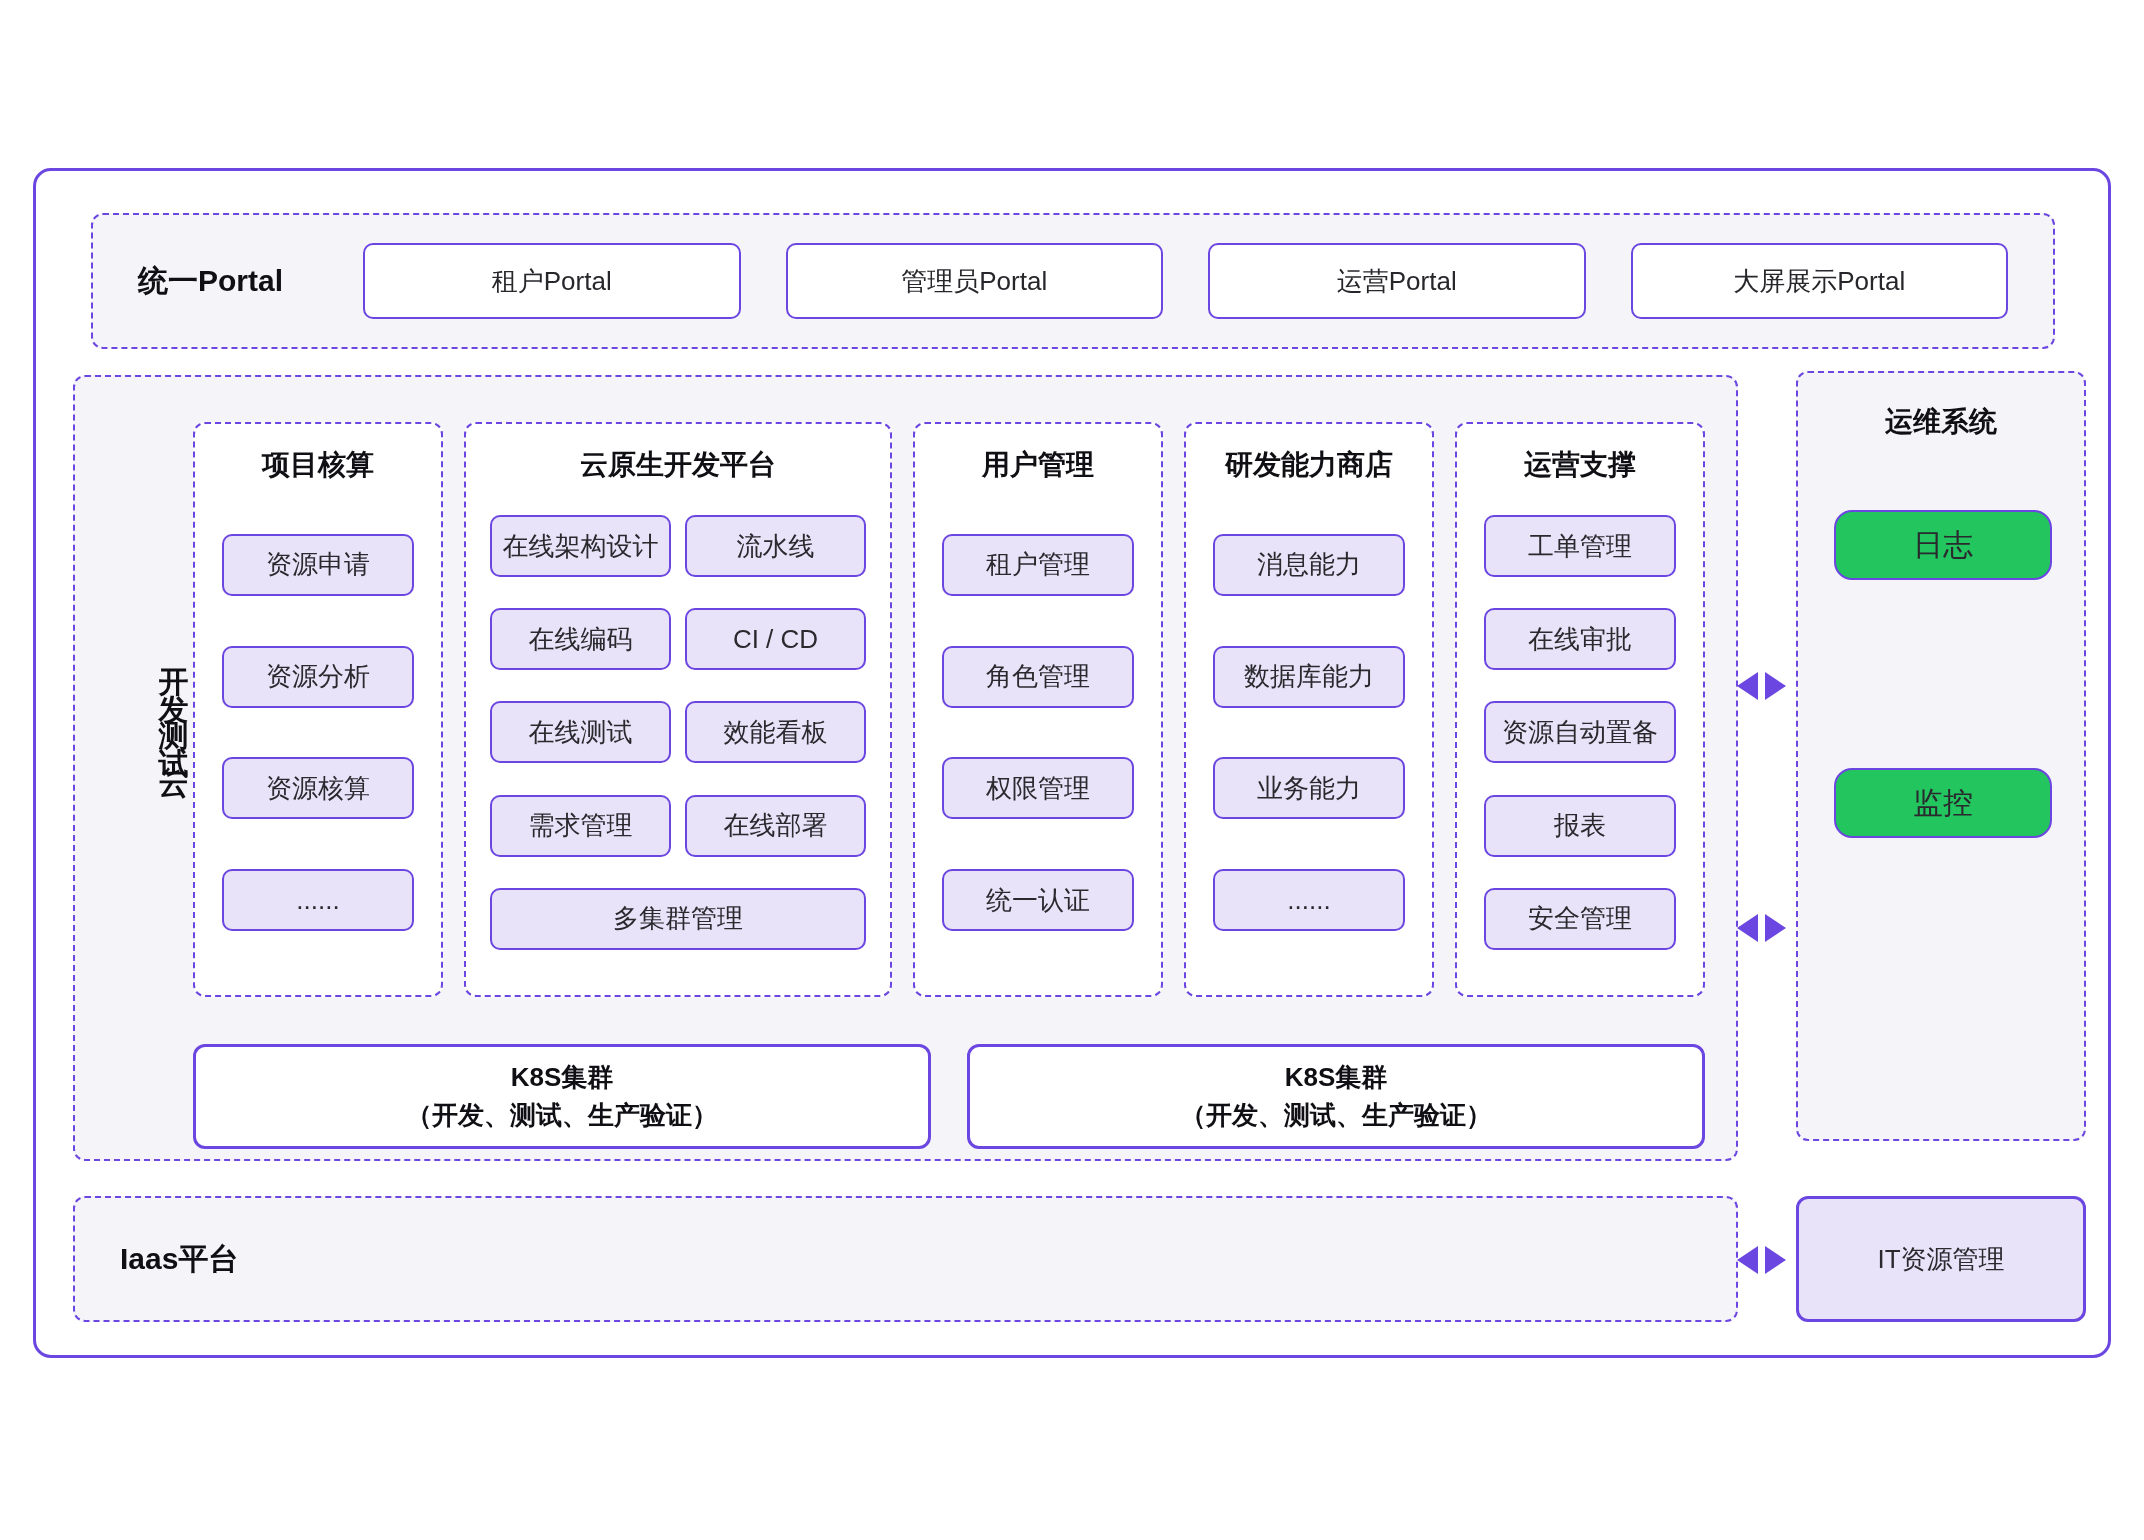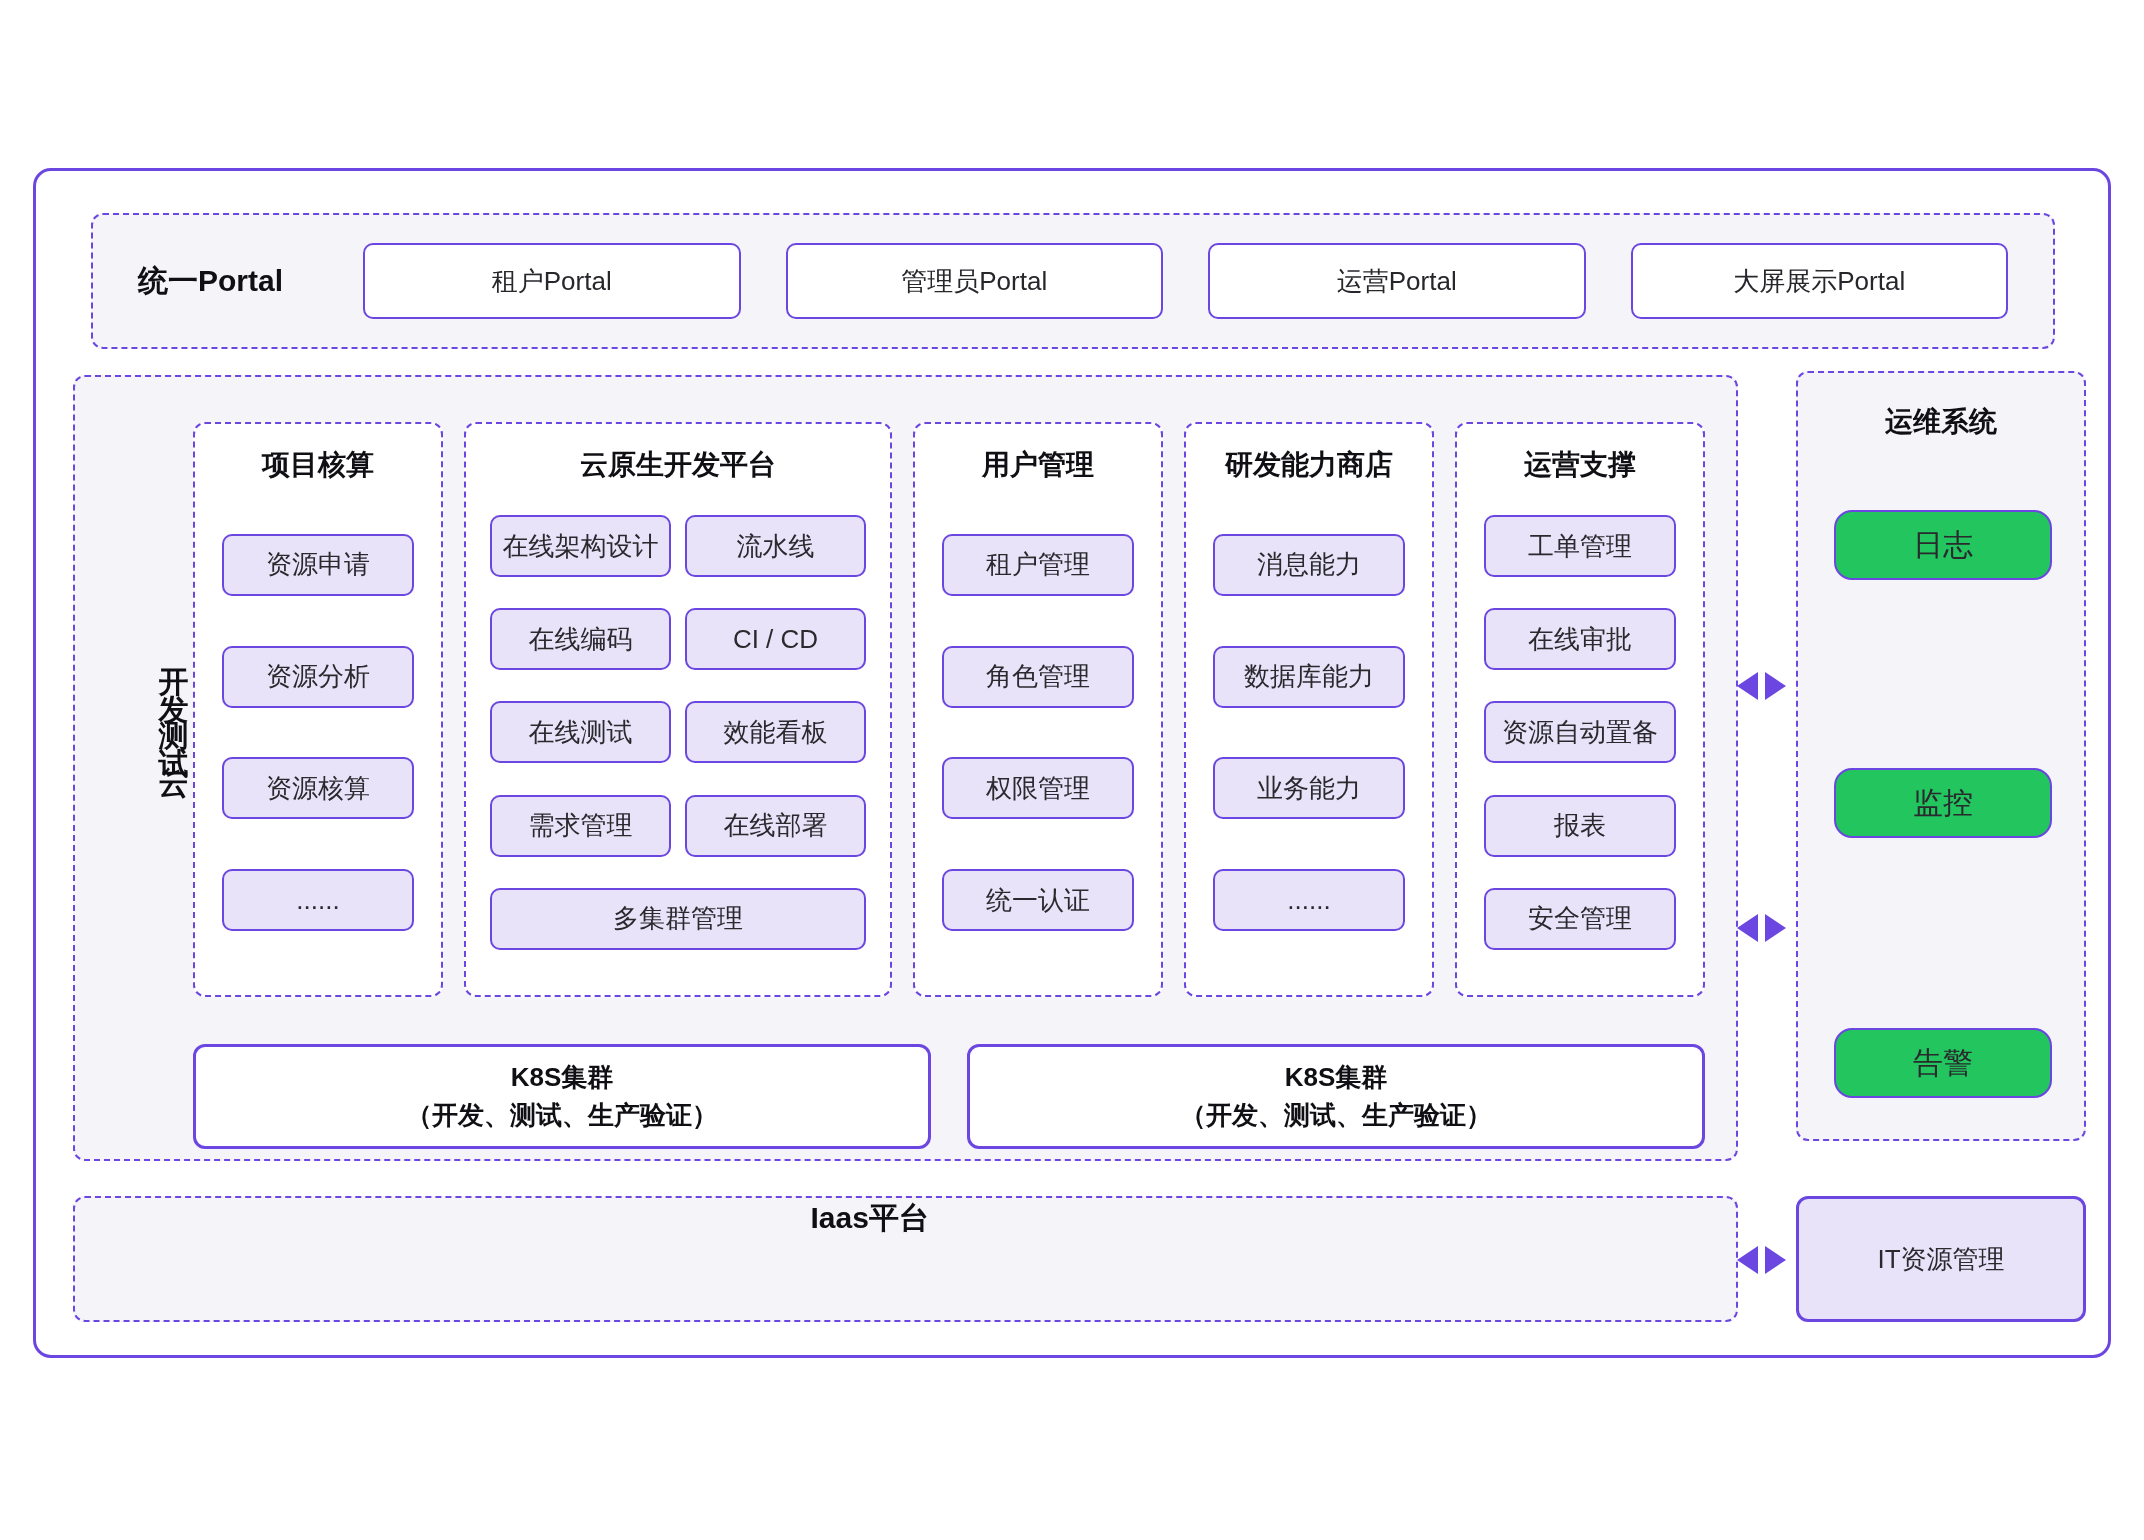--- a/index.html
+++ b/index.html
@@ -79,21 +79,21 @@
     display:flex;align-items:center;justify-content:center;font-size:30px;color:#29292e;
     box-sizing:border-box;
   }
   .ops-item.i0{top:137px;}
   .ops-item.i1{top:395px;}
   .ops-item.i2{top:655px;}
   
   .iaas-strip{
     position:absolute;left:37px;top:1025px;width:1665px;height:126px;
     background:#F5F5F9;border:2px dashed #6B46E0;border-radius:12px;
-    box-sizing:border-box;display:flex;align-items:center;padding:0 45px;flex-direction:column;
+    box-sizing:border-box;display:flex;align-items:center;padding:0 45px;
   }
   .iaas-strip .big-label{width:190px;}
   .iaas-cards{flex:1;display:flex;gap:58px;margin-left:28px;}
   .iaas-card{
     flex:1;height:70px;background:#ffffff;border:2.5px solid #6B46E0;border-radius:8px;
     display:flex;align-items:center;justify-content:center;font-size:26px;color:#26262b;
   }
   .it-box{
     position:absolute;left:1760px;top:1025px;width:290px;height:126px;
     background:#E8E3F8;border:3px solid #6B46E0;border-radius:12px;
@@ -207,21 +207,20 @@
           <span>K8S集群</span>
           <span>（开发、测试、生产验证）</span>
         </div>
       </div>
     </div>
 
     <div class="ops-panel">
       <div class="ops-title">运维系统</div>
       <div class="ops-item i0">日志</div>
       <div class="ops-item i1">监控</div>
-      <div class="ops-item i2">告警</div>
     </div>
 
     <div class="iaas-strip">
       <div class="big-label">Iaas平台</div>
     </div>
 
     <div class="it-box">IT资源管理</div>
 
     <div class="arrow-pair a0">
       <div class="tri-l"></div>

